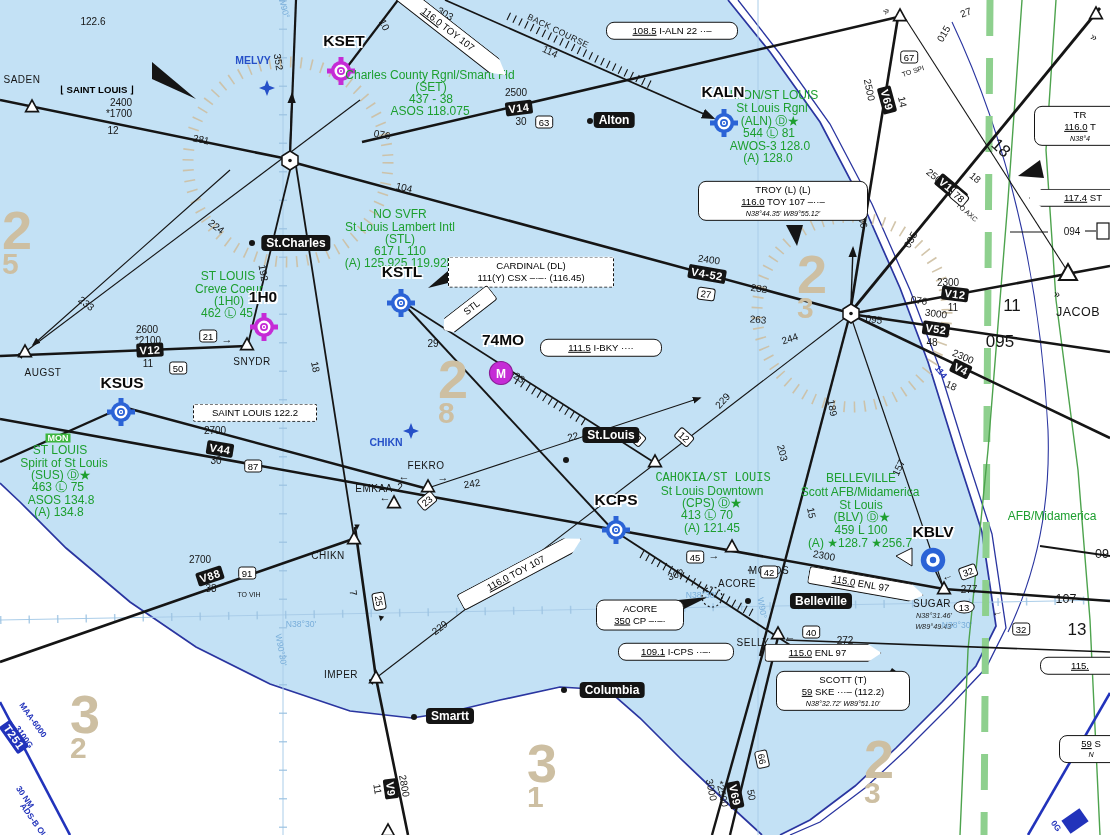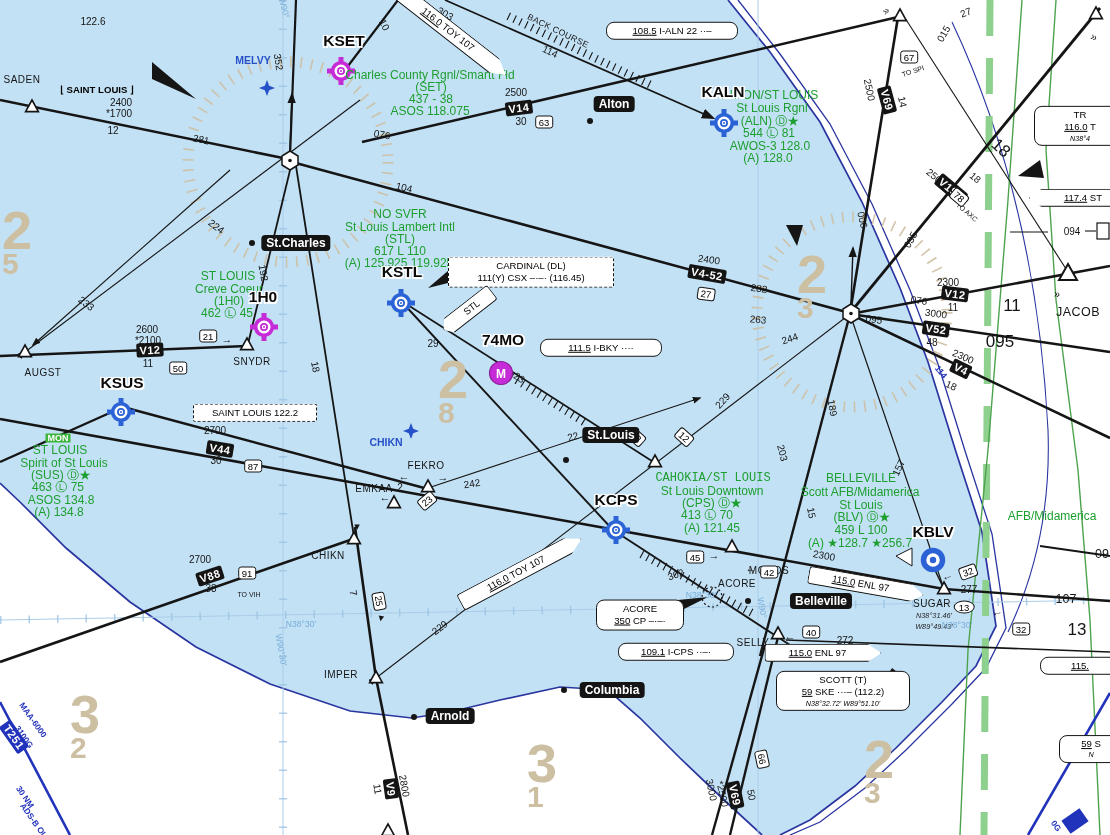--- a/index.html
+++ b/index.html
@@ -403,26 +403,26 @@
       <div class="mbox" style="position: absolute; left: 684px; top: 437px; transform: translate(-50%, -50%) rotate(42deg);">12</div>
       <div class="mbox" style="position: absolute; left: 427px; top: 501px; transform: translate(-50%, -50%) rotate(-40deg);">23</div>
       <div class="mbox" style="position: absolute; left: 379px; top: 601px; transform: translate(-50%, -50%) rotate(80deg);">25</div>
       <div class="mbox" style="position: absolute; left: 811px; top: 632px; transform: translate(-50%, -50%);">40</div>
       <div class="mbox" style="position: absolute; left: 769px; top: 572px; transform: translate(-50%, -50%);">42</div>
       <div class="mbox" style="position: absolute; left: 695px; top: 557px; transform: translate(-50%, -50%);">45</div>
       <div class="mbox" style="position: absolute; left: 762px; top: 759px; transform: translate(-50%, -50%) rotate(78deg);">66</div>
       <div class="mbox" style="position: absolute; left: 968px; top: 572px; transform: translate(-50%, -50%) rotate(-20deg);">32</div>
       <div class="mbox" style="position: absolute; left: 1021px; top: 629px; transform: translate(-50%, -50%);">32</div>
       <div class="mbox oval" style="position: absolute; left: 964px; top: 607px; transform: translate(-50%, -50%);">13</div>
-      <div class="city" style="position: absolute; left: 614px; top: 104px; transform: translate(-50%, -50%);">Alton</div>
+      <div class="city" style="position: absolute; left: 614px; top: 120px; transform: translate(-50%, -50%);">Alton</div>
       <div class="city" style="position: absolute; left: 296px; top: 243px; transform: translate(-50%, -50%);">St.Charles</div>
       <div class="city" style="position: absolute; left: 611px; top: 435px; transform: translate(-50%, -50%);">St.Louis</div>
       <div class="city" style="position: absolute; left: 821px; top: 601px; transform: translate(-50%, -50%);">Belleville</div>
       <div class="city" style="position: absolute; left: 612px; top: 690px; transform: translate(-50%, -50%);">Columbia</div>
-      <div class="city" style="position: absolute; left: 450px; top: 716px; transform: translate(-50%, -50%);">Arnold</div>
+      <div class="city" style="position: absolute; left: 450px; top: 716px; transform: translate(-50%, -50%);">Smartt</div>
       <div class="apid" style="position: absolute; left: 344px; top: 41px; transform: translate(-50%, -50%);">KSET</div>
       <div class="apid" style="position: absolute; left: 723px; top: 92px; transform: translate(-50%, -50%);">KALN</div>
       <div class="apid" style="position: absolute; left: 402px; top: 272px; transform: translate(-50%, -50%);">KSTL</div>
       <div class="apid" style="position: absolute; left: 263px; top: 297px; transform: translate(-50%, -50%);">1H0</div>
       <div class="apid" style="position: absolute; left: 122px; top: 383px; transform: translate(-50%, -50%);">KSUS</div>
       <div class="apid" style="position: absolute; left: 616px; top: 500px; transform: translate(-50%, -50%);">KCPS</div>
       <div class="apid" style="position: absolute; left: 933px; top: 532px; transform: translate(-50%, -50%);">KBLV</div>
       <div class="apid" style="position: absolute; left: 503px; top: 340px; transform: translate(-50%, -50%);">74MO</div>
       <div class="gridnum" style="position: absolute; left: 2px; top: 243px; transform: translate(0px, -50%);">
         <div class="gb" style="position: static;">2</div>
@@ -444,20 +444,25 @@
         <div class="gb" style="position: static;">3</div>
         <div class="gs" style="position: static;">1</div>
       </div>
       <div class="gridnum" style="position: absolute; left: 864px; top: 772px; transform: translate(0px, -50%);">
         <div class="gb" style="position: static;">2</div>
         <div class="gs" style="position: static;">3</div>
       </div>
       <div class="ibox br" style="position: absolute; left: 97px; top: 90px; transform: translate(-50%, -50%);">
         <div class="ibl">SAINT LOUIS</div>
       </div>
+      <div class="ibox" style="position: absolute; left: 783px; top: 201px; transform: translate(-50%, -50%); width: 160px;">
+        <div class="ibl">TROY (L) (L)</div>
+        <div class="ibl"><span class="u">116.0</span> TOY 107  –··–</div>
+        <div class="ibl co">N38°44.35' W89°55.12'</div>
+      </div>
       <div class="ibox da" style="position: absolute; left: 531px; top: 272px; transform: translate(-50%, -50%); width: 156px;">
         <div class="ibl">CARDINAL (DL)</div>
         <div class="ibl">111(Y) CSX  –·–· (116.45)</div>
       </div>
       <div class="ibox" style="position: absolute; left: 601px; top: 348px; transform: translate(-50%, -50%); width: 112px;">
         <div class="ibl"><span class="u">111.5</span> I-BKY  ····</div>
       </div>
       <div class="ibox" style="position: absolute; left: 672px; top: 31px; transform: translate(-50%, -50%); width: 122px;">
         <div class="ibl"><span class="u">108.5</span> I-ALN 22  ··–</div>
       </div>

